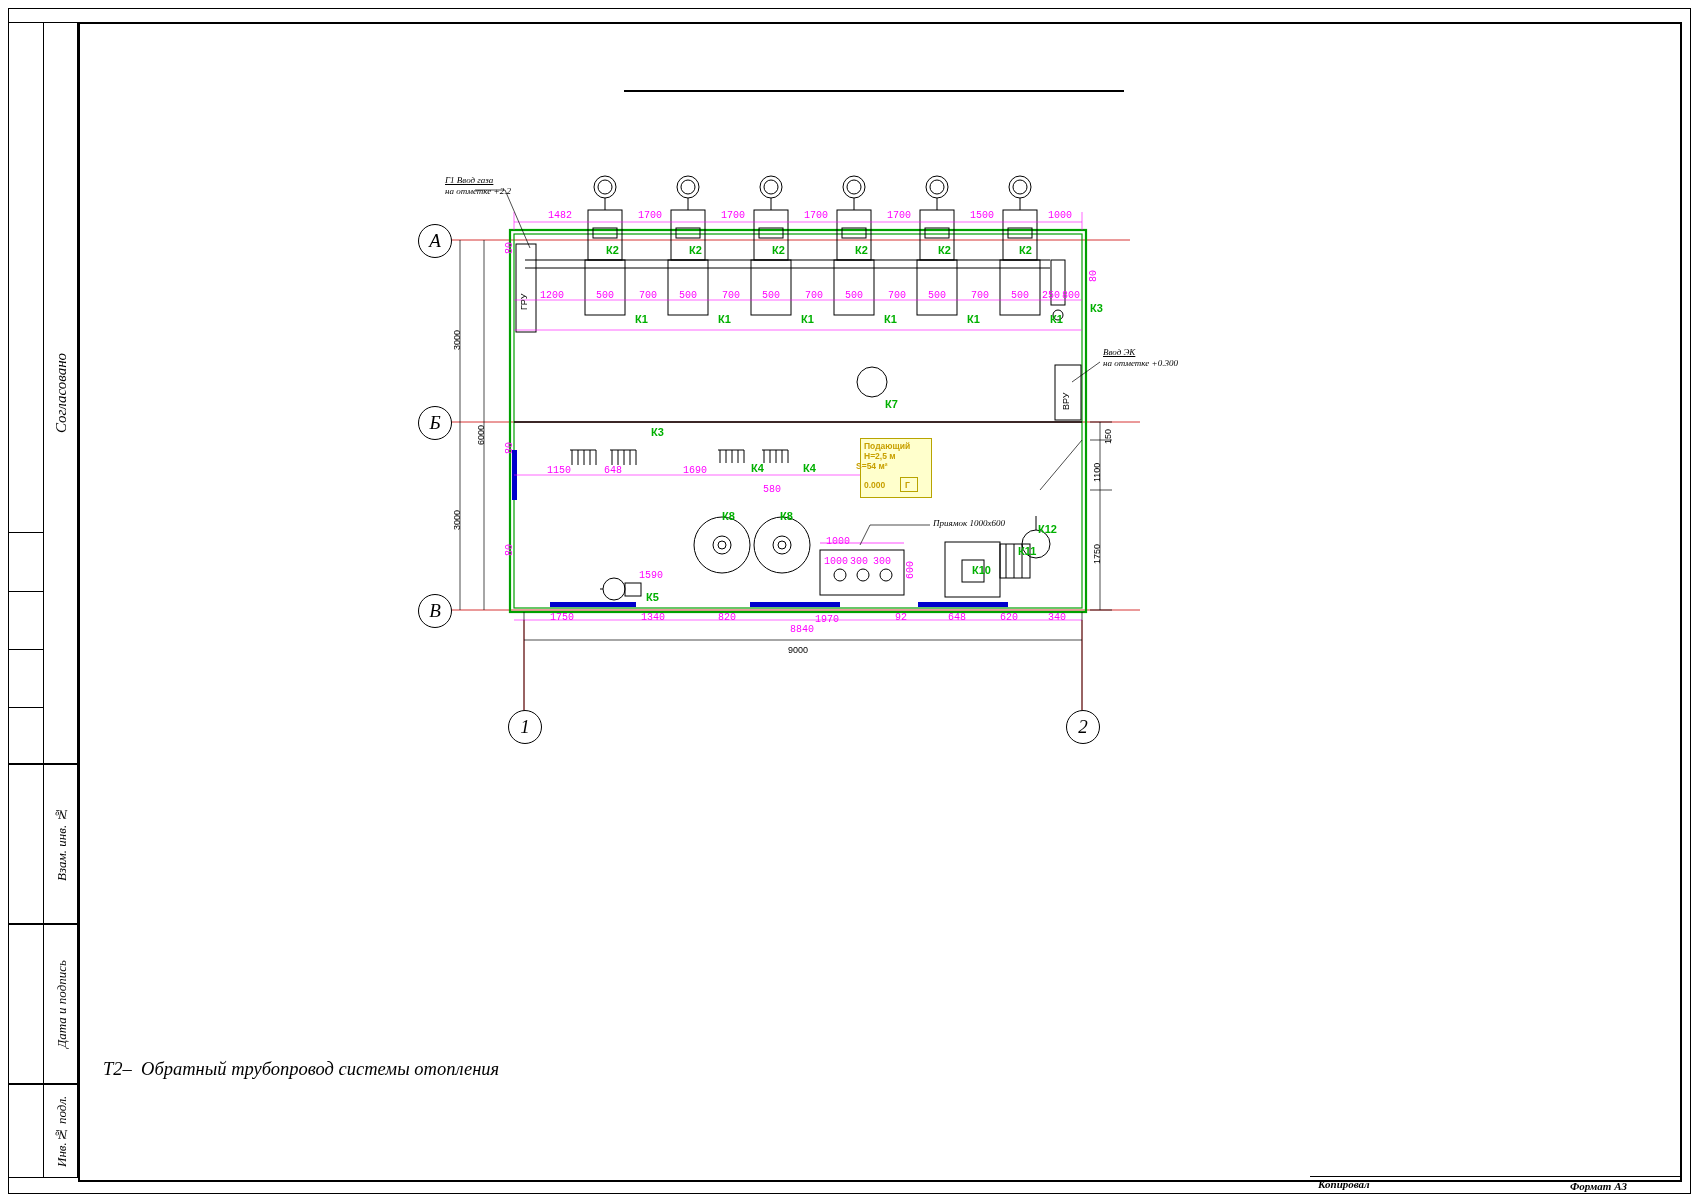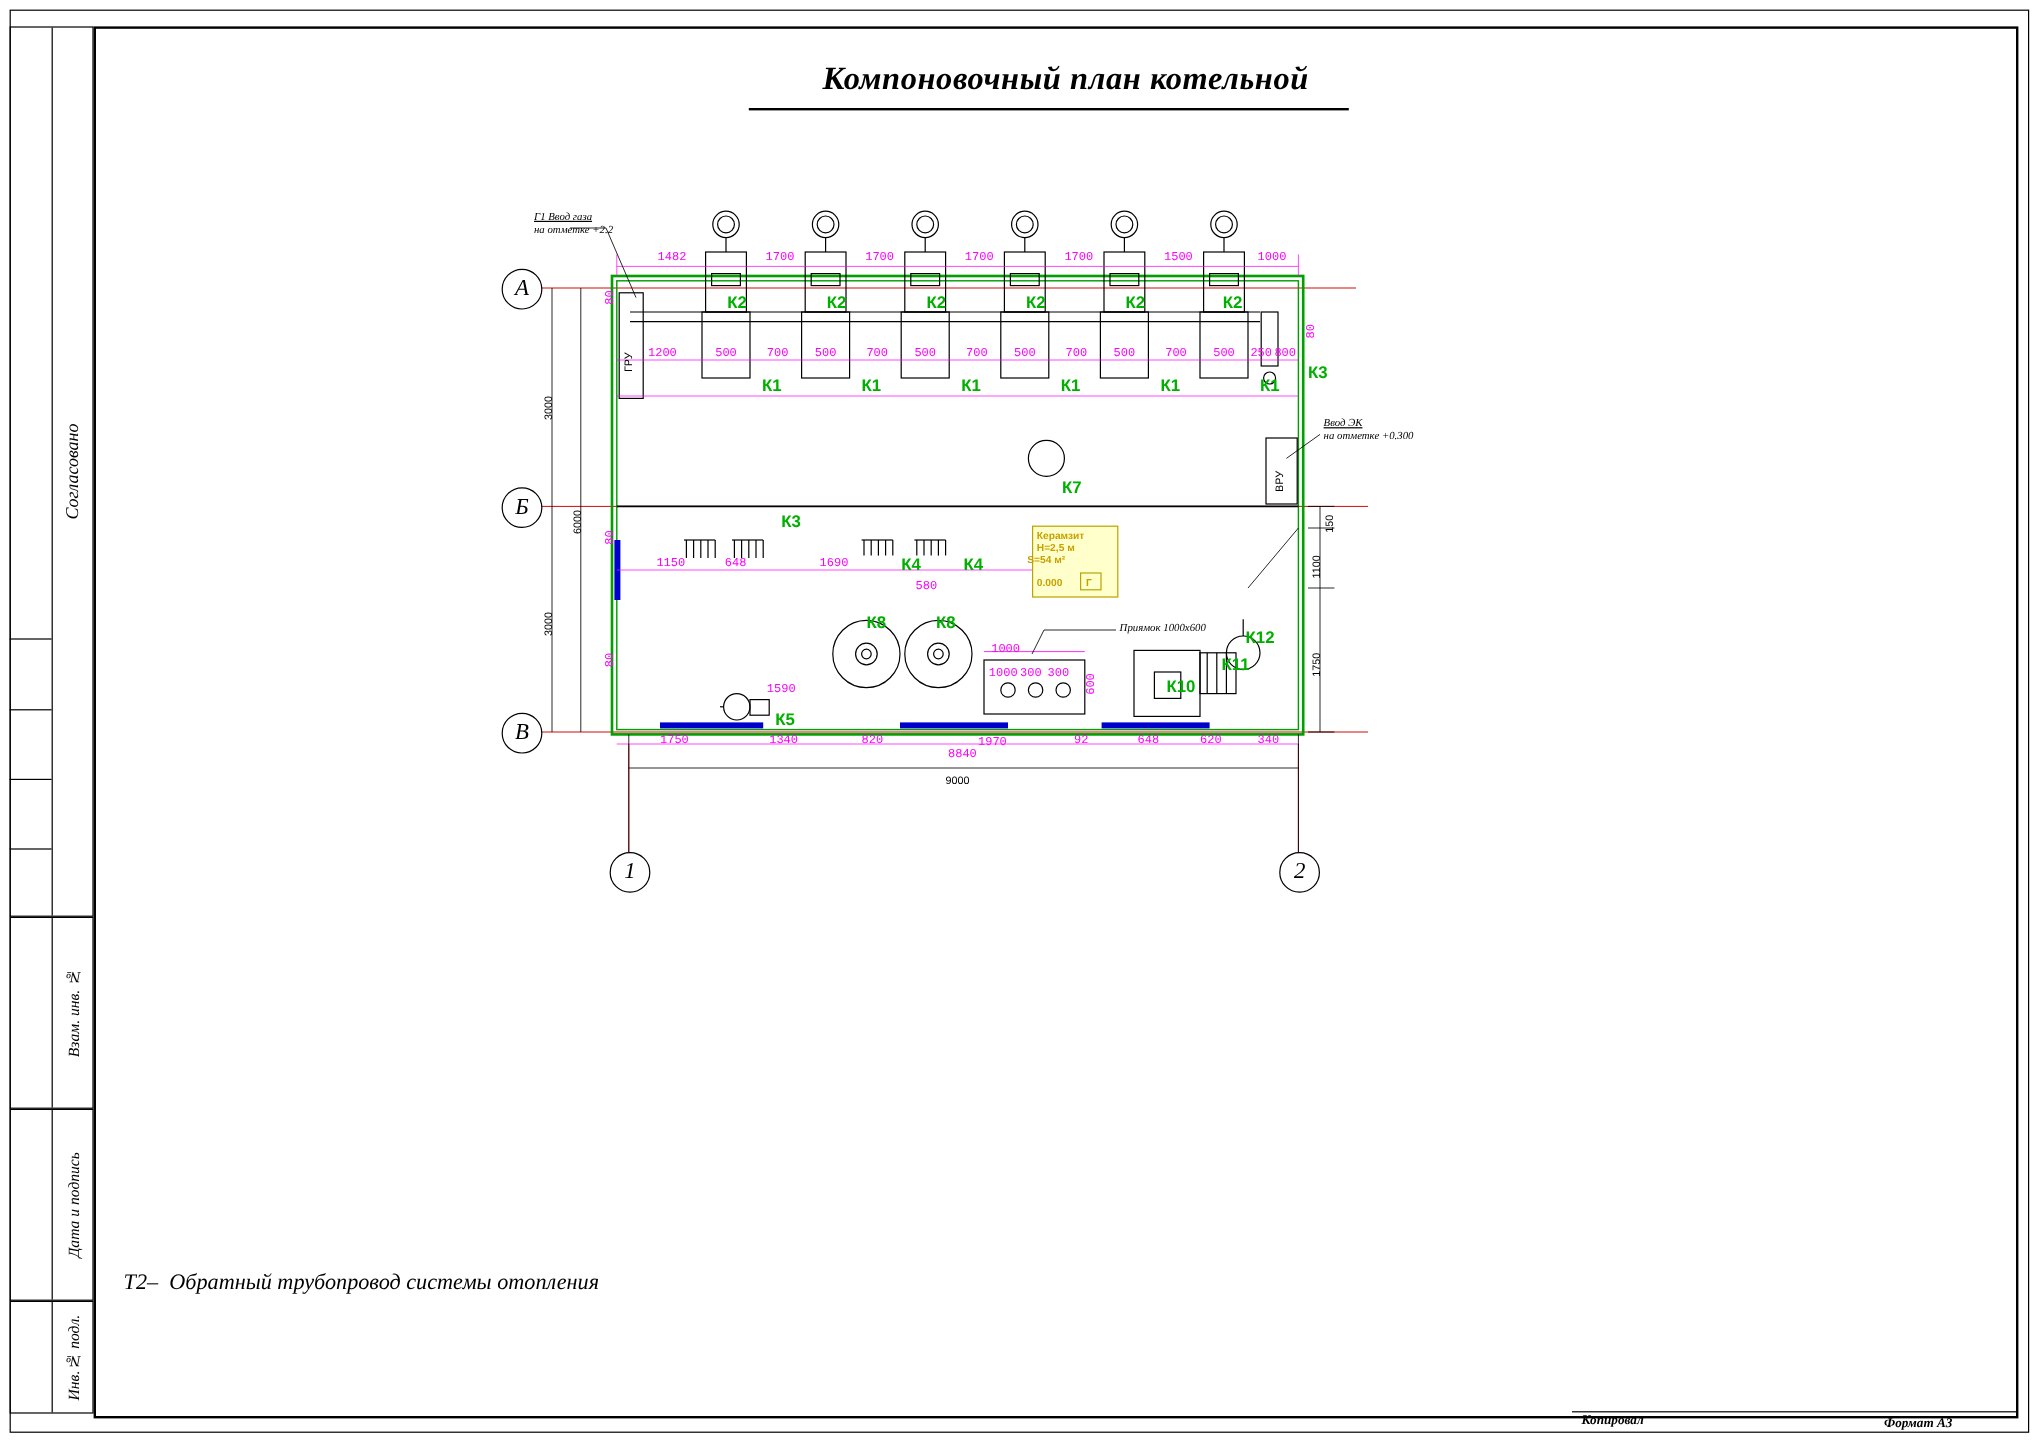--- a/index.html
+++ b/index.html
@@ -34,21 +34,21 @@
   
   #draw{position:absolute;left:400px;top:150px;width:1300px;height:700px;}
   svg{position:absolute;left:0;top:0;overflow:visible;}
 
   .ax-circle{position:absolute;width:32px;height:32px;border:1.3px solid #000;border-radius:50%;
              display:flex;align-items:center;justify-content:center;font-style:italic;font-size:19px;background:#fff;}
   .dim-lbl{position:absolute;font-size:10px;color:#ff00ff;font-family:Liberation Mono, monospace;white-space:nowrap;}
   .dim-lbl.v{writing-mode:vertical-rl;transform:rotate(180deg);}
   .dim-dark{position:absolute;font-size:9px;color:#000;font-family:"Liberation Sans",sans-serif;white-space:nowrap;}
   .dim-dark.v{writing-mode:vertical-rl;transform:rotate(180deg);}
-  .tag{position:absolute;font-size:14px;color:#00b000;font-family:"Liberation Sans",sans-serif;font-weight:bold;white-space:nowrap;}
+  .tag{position:absolute;font-size:11px;color:#00b000;font-family:"Liberation Sans",sans-serif;font-weight:bold;white-space:nowrap;}
   .note{position:absolute;font-size:9px;font-style:italic;color:#000;font-family:"Liberation Serif",serif;white-space:nowrap;line-height:11px;}
   .note u{text-decoration:underline;}
   .vlabel{position:absolute;font-size:9px;font-family:"Liberation Sans",sans-serif;writing-mode:vertical-rl;transform:rotate(180deg);white-space:nowrap;}
   .yellowbox{position:absolute;border:1px solid #b8a400;background:#ffffcc;}
   .ybox-text{position:absolute;font-size:8.5px;color:#c8a000;font-weight:bold;font-family:"Liberation Sans",sans-serif;line-height:10px;white-space:pre;}
 </style>
 </head>
 <body>
 
 <div id="sheet">
@@ -74,21 +74,20 @@
       <div class="vtext" style="left:35px;width:35px;">Инв.№ подл.</div>
     </div>
 
     <div style="position:absolute;left:0;top:510px;width:35px;height:232px;border-top:1px solid #000;box-sizing:border-box;">
       <div style="position:absolute;left:0;top:58px;width:35px;height:0;border-top:1px solid #000;"></div>
       <div style="position:absolute;left:0;top:116px;width:35px;height:0;border-top:1px solid #000;"></div>
       <div style="position:absolute;left:0;top:174px;width:35px;height:0;border-top:1px solid #000;"></div>
     </div>
   </div>
 
-  <div class="title">Компоновочный план котельной</div>
   <div class="title-underline"></div>
 
   <div class="legend">
     <div>Т2–  Обратный трубопровод системы отопления</div>
     
     
     
     
   </div>
 
@@ -292,21 +291,21 @@
     <div class="note" style="left:703px;top:197px;">
       <u>Ввод ЭК</u><br>
       <span>на отметке +0.300</span>
     </div>
     <div class="note" style="left:533px;top:368px;">Приямок  1000х600</div>
 
     <div class="vlabel" style="left:119px;top:120px;height:40px;">ГРУ</div>
     <div class="vlabel" style="left:661px;top:228px;height:32px;">ВРУ</div>
 
     <div class="yellowbox" style="left:460px;top:288px;width:70px;height:58px;"></div>
-    <div class="ybox-text" style="left:464px;top:291px;">Керамзит</div>
+    <div class="ybox-text" style="left:464px;top:291px;">Подающий</div>
     <div class="ybox-text" style="left:464px;top:301px;">Н=2,5 м</div>
     <div class="ybox-text" style="left:456px;top:311px;">S=54 м²</div>
     <div class="ybox-text" style="left:464px;top:330px;">0.000</div>
     <div class="ybox-text" style="left:505px;top:330px;">Г</div>
     <div style="position:absolute;left:500px;top:327px;width:16px;height:13px;border:1px solid #b8a400;"></div>
 
     <div class="dim-dark v" style="left:52px;top:150px;height:50px;">3000</div>
     <div class="dim-dark v" style="left:76px;top:245px;height:50px;">6000</div>
     <div class="dim-dark v" style="left:52px;top:330px;height:50px;">3000</div>
     <div class="dim-dark v" style="left:703px;top:272px;height:22px;">150</div>

